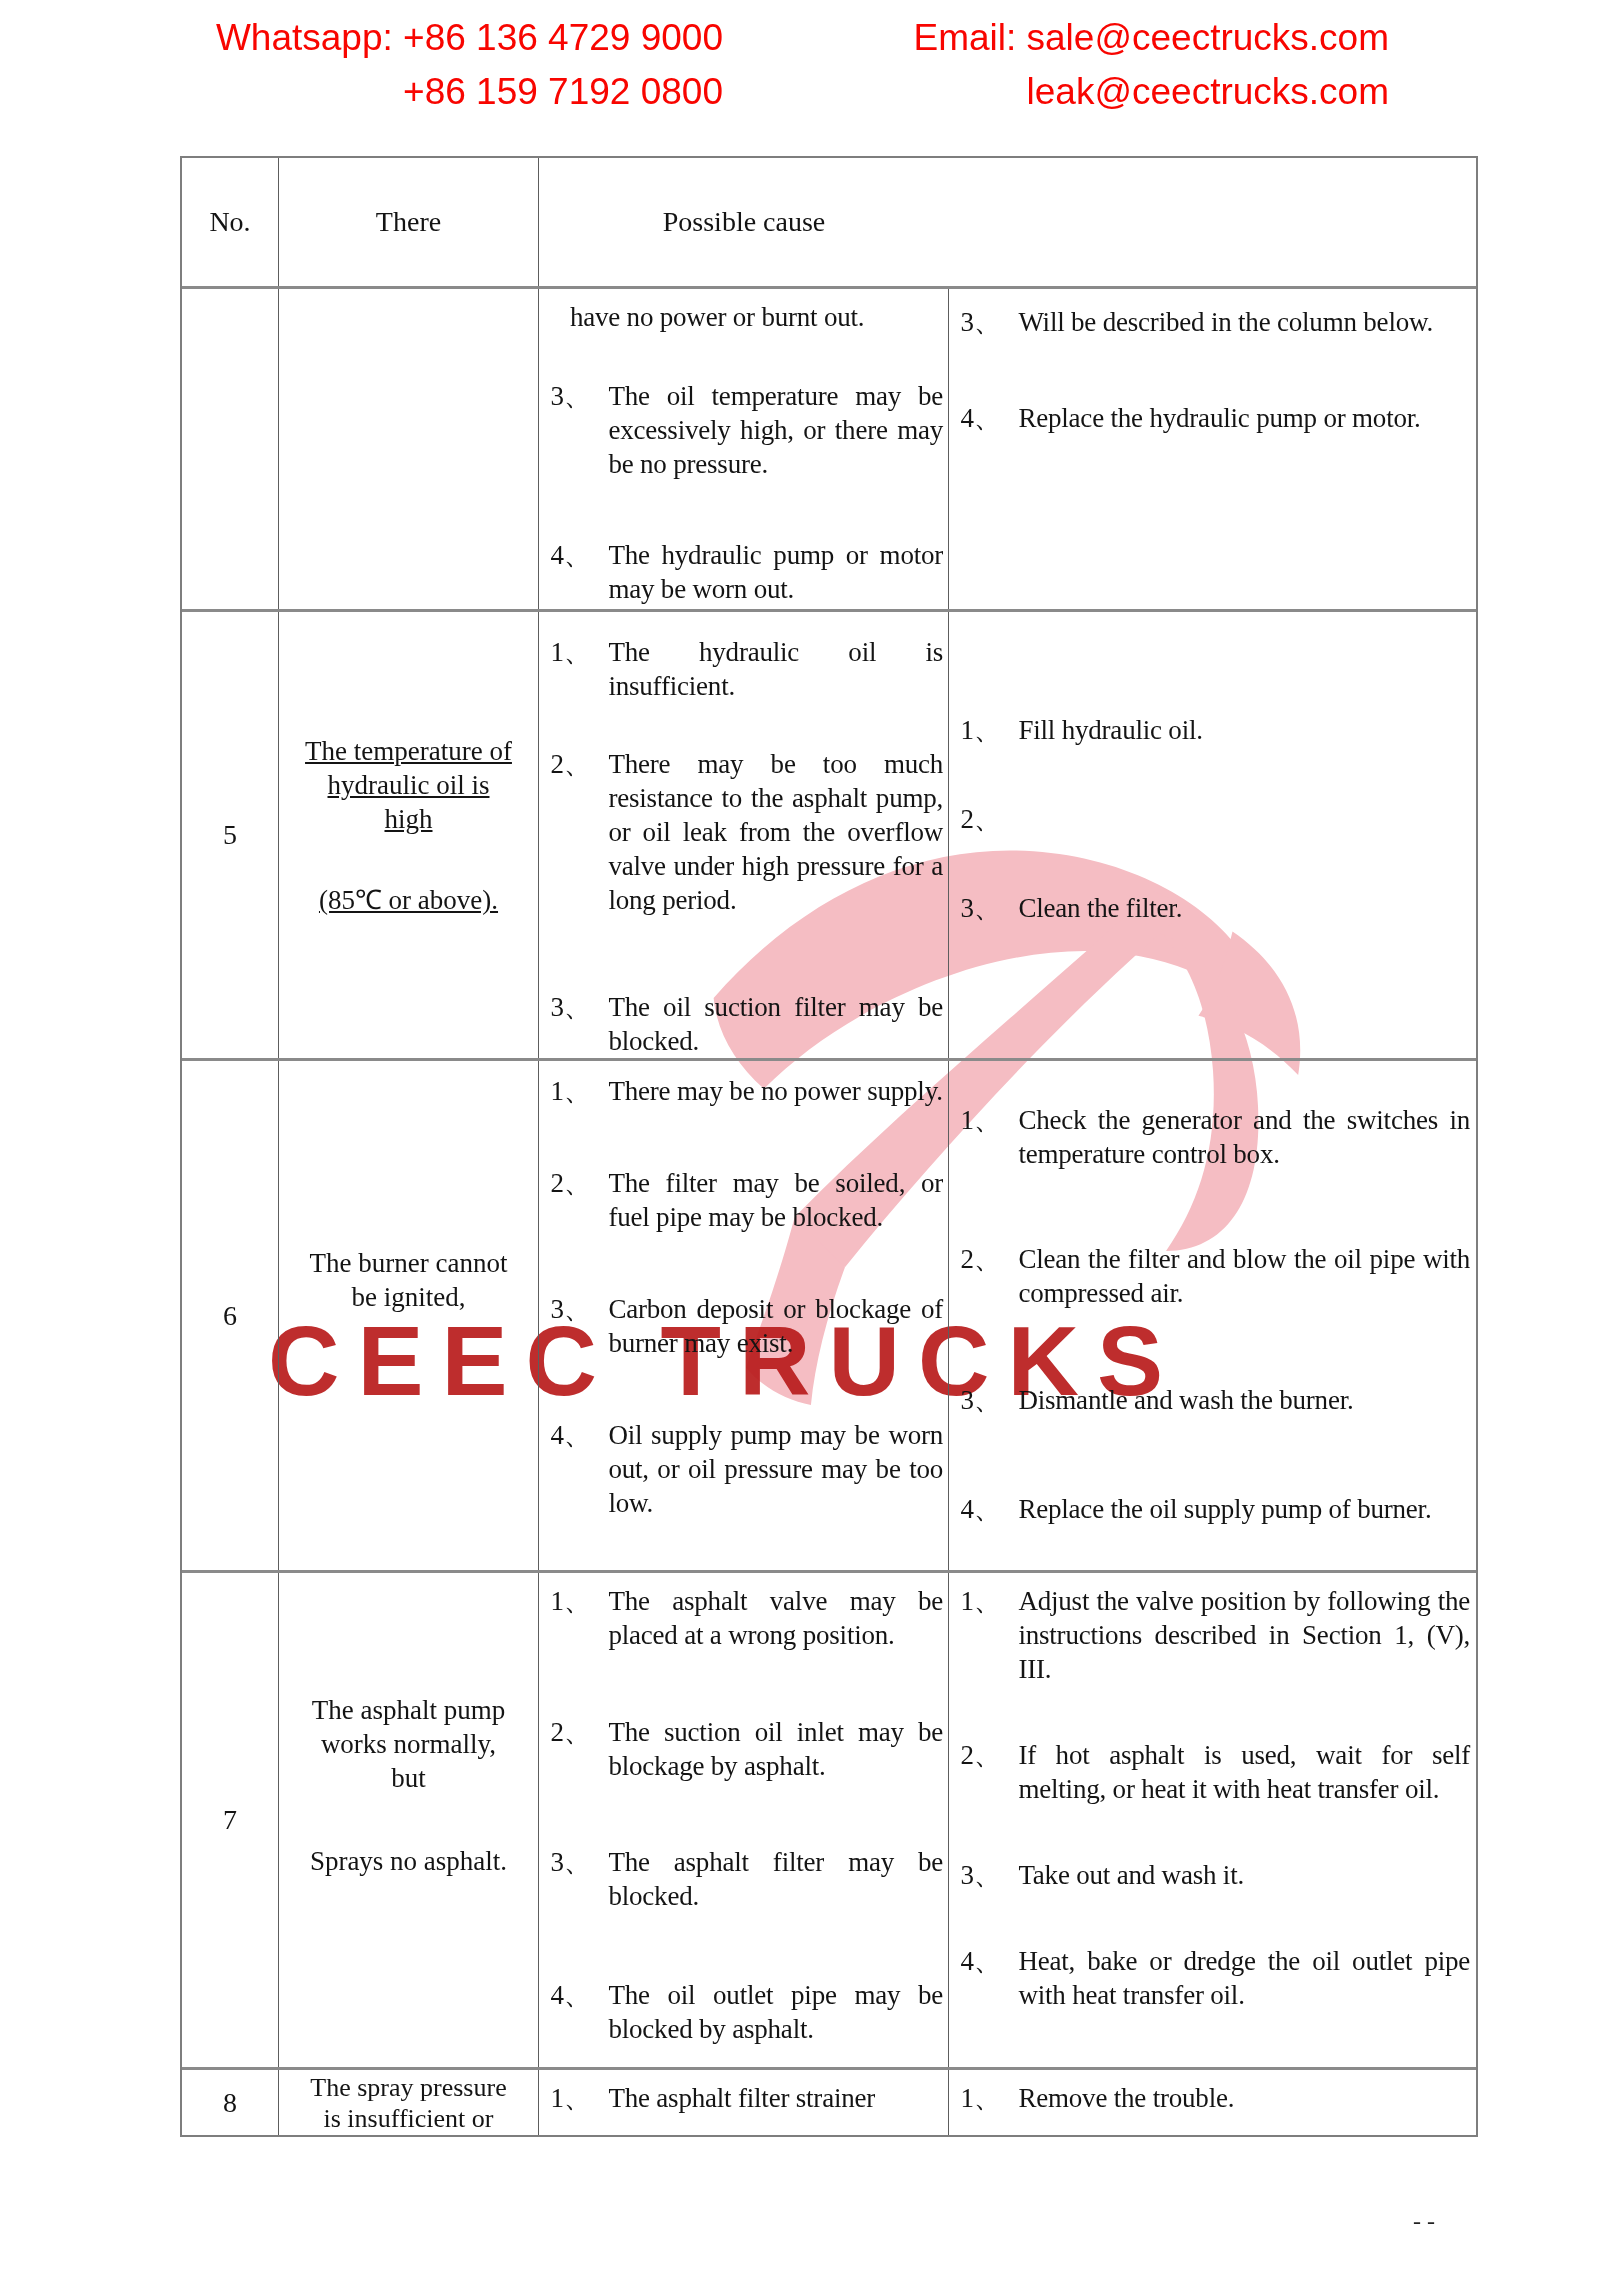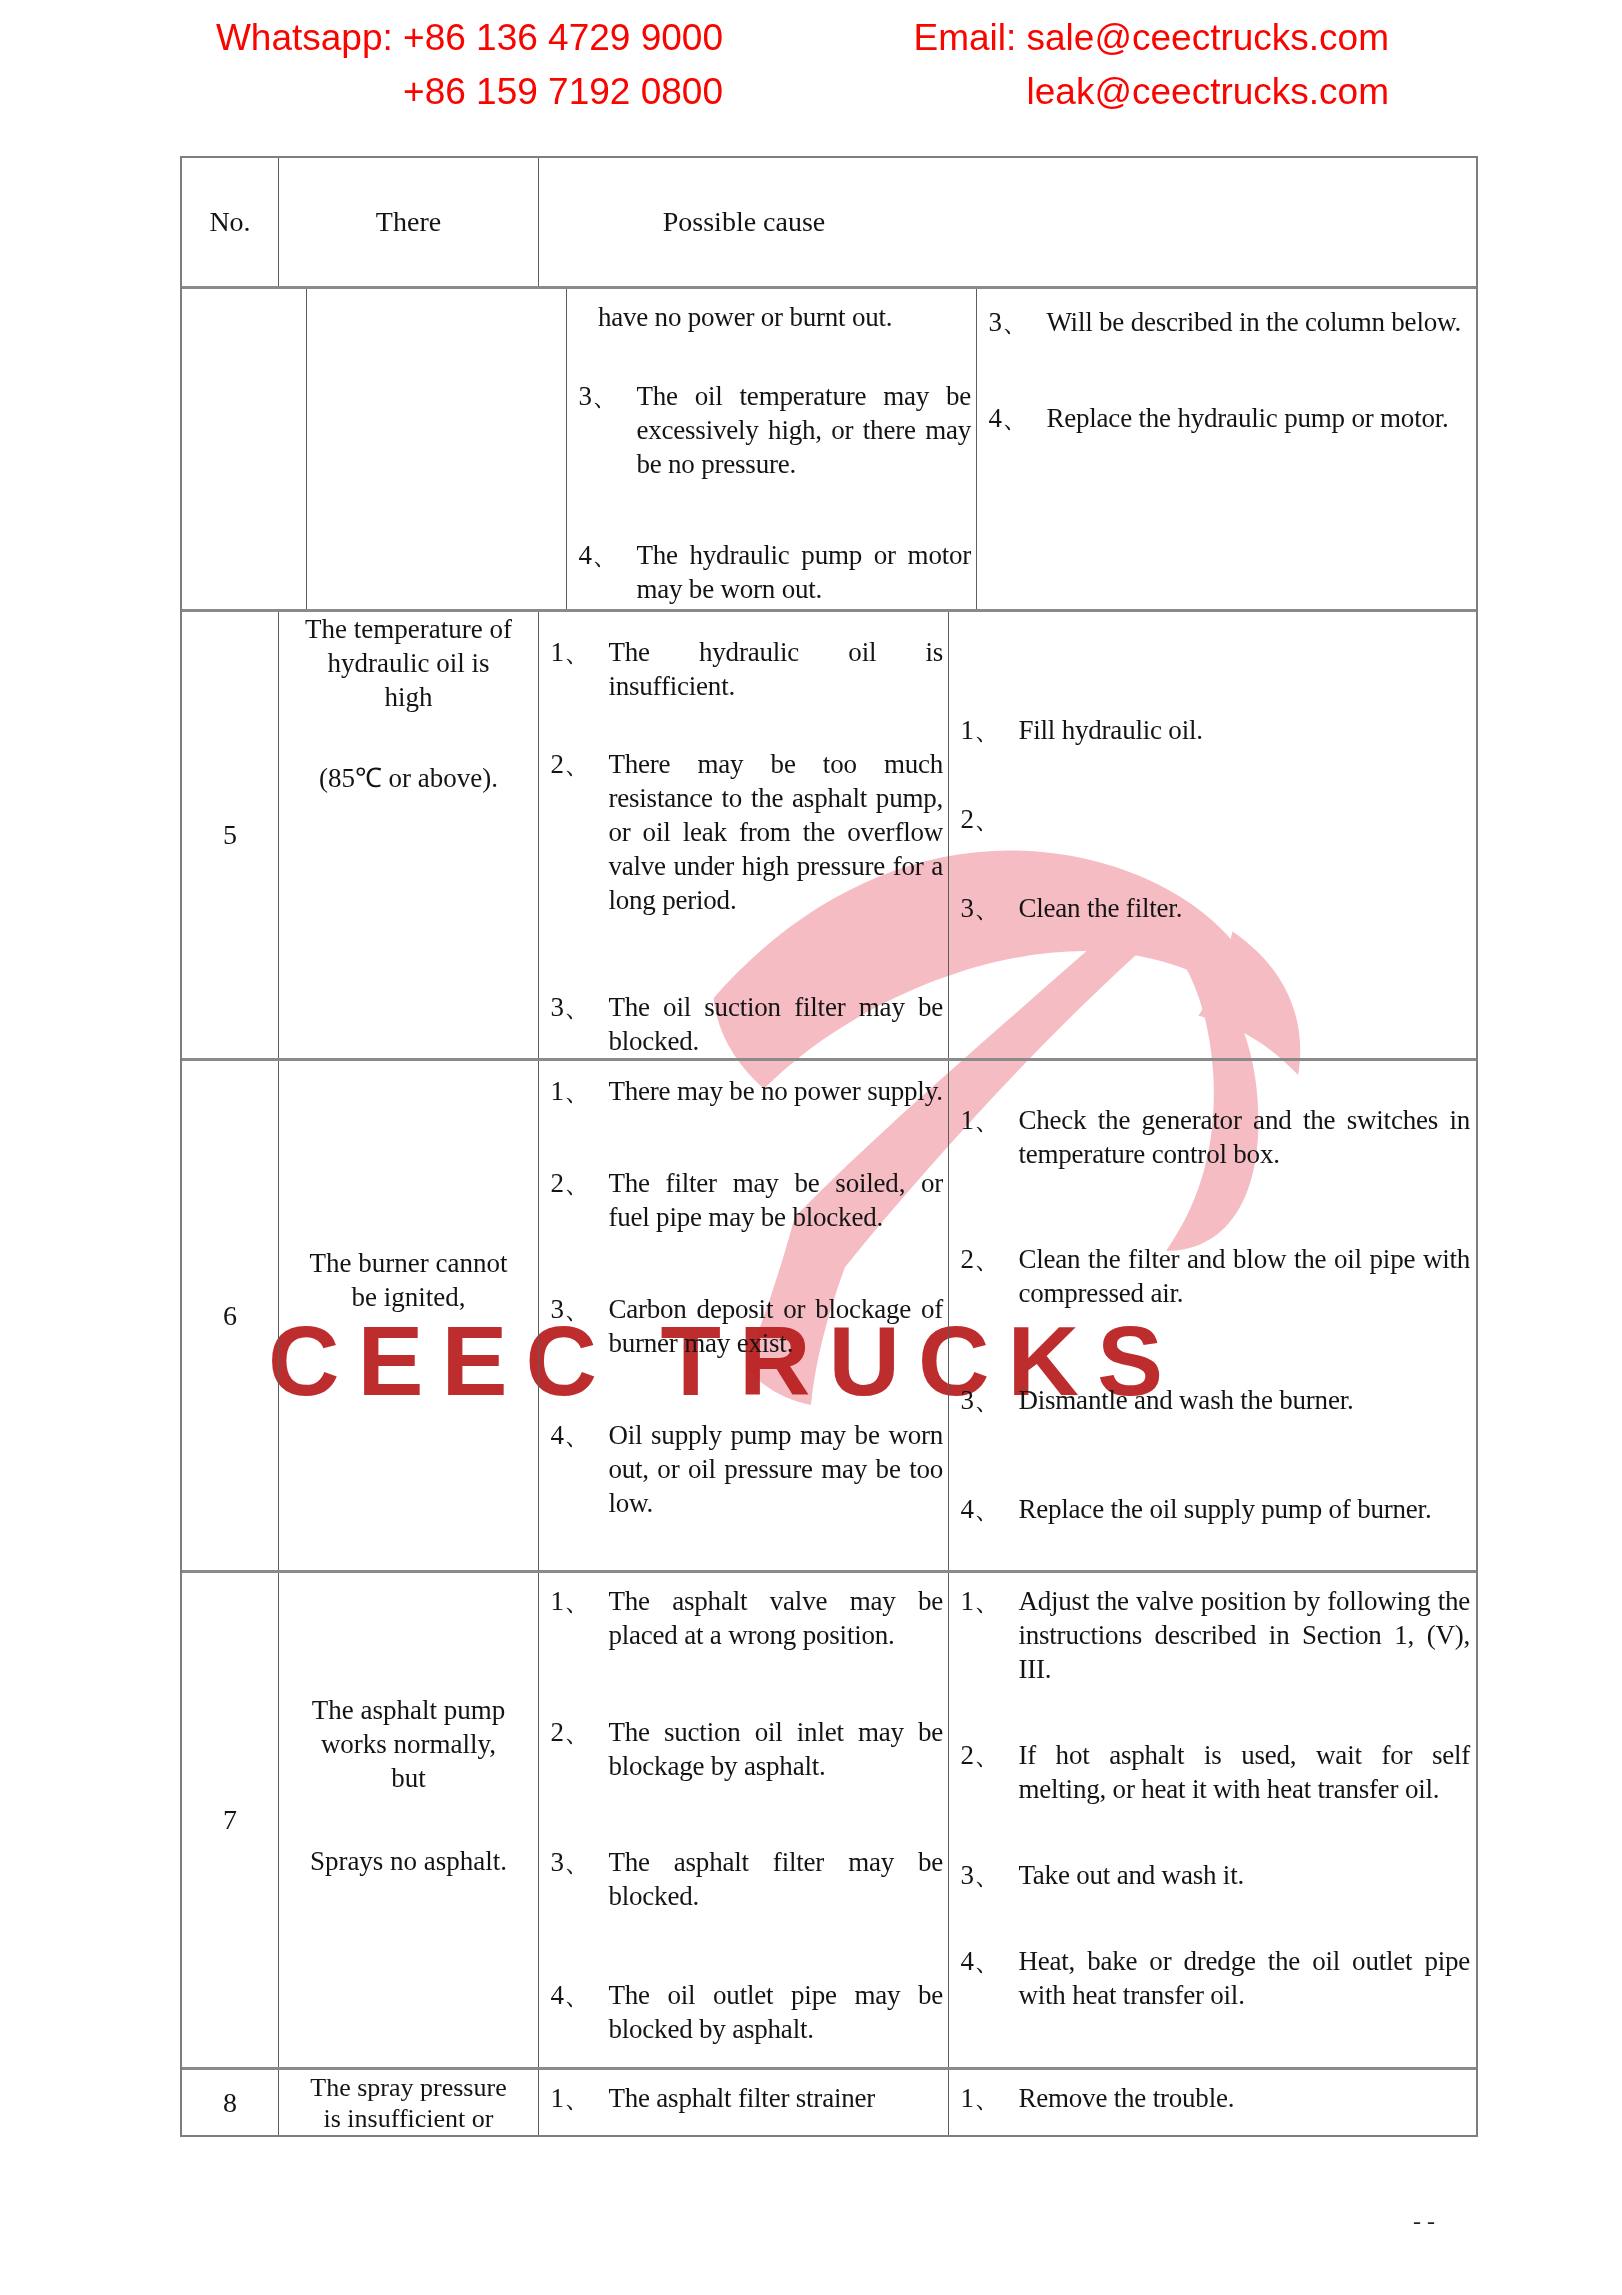--- a/index.html
+++ b/index.html
@@ -25,40 +25,40 @@
   .tbl{
     position:absolute;left:180px;top:156px;width:1298px;z-index:1;
     border:2.4px solid #7e7e7e;box-sizing:border-box;background:transparent;
   }
   .trow{display:grid;grid-template-columns:97px 260px 410px 526px;border-bottom:3.2px solid #8a8a8a;}
   .trow:last-child{border-bottom:none;}
   .td{border-right:1.6px solid #5d5d5d;overflow:hidden;box-sizing:border-box;}
   .td:last-child{border-right:none;}
   .hrow{height:128px;}
   .hcell{display:flex;align-items:center;justify-content:center;font-size:28px;}
-  .row-0{height:320px;padding-left:28px;}
+  .row-0{height:320px;}
   .row-1{height:446px;}
   .row-2{height:509px;}
   .row-3{height:494px;}
   .row-4{height:65px;}
   
   .no-cell{display:flex;align-items:center;justify-content:center;font-size:28px;}
   .fault-cell{text-align:center;font-size:27px;line-height:34px;}
   .cause-cell,.sol-cell{padding-left:11.4px;padding-right:4.9px;font-size:27px;line-height:34px;}
   .it{display:flex;}
   .num{flex:0 0 58px;}
   .num:empty{flex:0 0 19.5px;}
   .txt{flex:1;text-align:justify;letter-spacing:-0.2px;}
   
   .row-0 .cause-cell .it:nth-child(1){margin-top:11.4px;}
   .row-0 .cause-cell .it:nth-child(2){margin-top:45px;}
   .row-0 .cause-cell .it:nth-child(3){margin-top:57px;}
   .row-0 .sol-cell .it:nth-child(1){margin-top:16px;}
   .row-0 .sol-cell .it:nth-child(2){margin-top:62px;}
-  .row-1 .fault-cell{}
+  .row-1 .fault-cell{padding-top:122px;text-decoration:underline;}
   .row-1 .fault-cell .fpara:nth-child(2){margin-top:47px;}
   .row-1 .cause-cell .it:nth-child(1){margin-top:23px;}
   .row-1 .cause-cell .it:nth-child(2){margin-top:44px;}
   .row-1 .cause-cell .it:nth-child(3){margin-top:73px;}
   .row-1 .sol-cell .it:nth-child(1){margin-top:101px;}
   .row-1 .sol-cell .it:nth-child(2){margin-top:55px;}
   .row-1 .sol-cell .it:nth-child(3){margin-top:55px;}
   .row-2 .fault-cell{padding-top:185px;}
   .row-2 .cause-cell .it:nth-child(1){margin-top:13px;}
   .row-2 .cause-cell .it:nth-child(2){margin-top:58px;}

